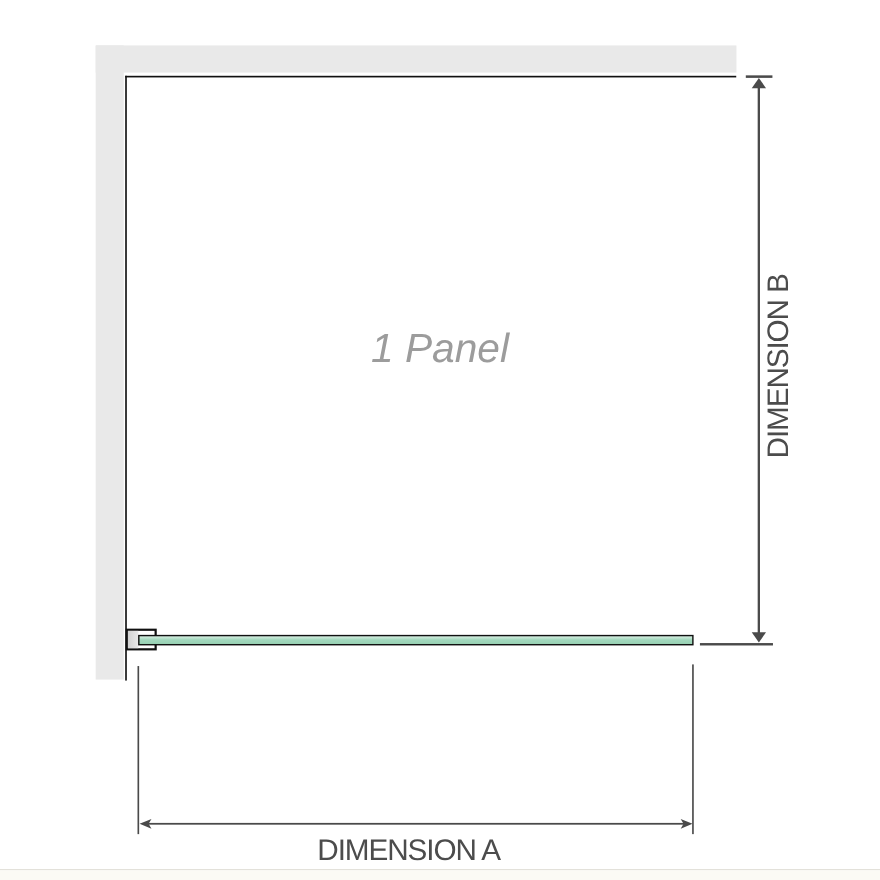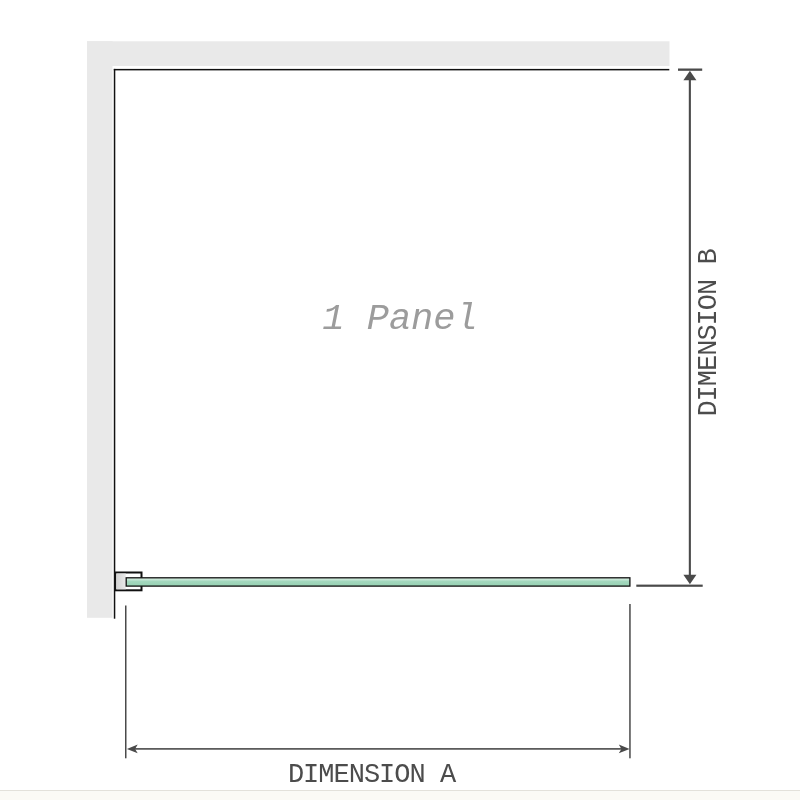--- a/index.html
+++ b/index.html
@@ -1,17 +1,17 @@
 <!DOCTYPE html>
 <html><head>
 <meta charset="utf-8">
 <style>
   html,body{margin:0;padding:0;background:#ffffff;}
   .page{position:relative;width:800px;height:800px;overflow:hidden;
-        font-family:Liberation Mono, monospace;}
+        font-family:Liberation Sans, sans-serif;}
   svg{position:absolute;left:0;top:0;}
 </style>
 </head>
 <body>
 <div class="page">
 <svg width="800" height="800" viewBox="0 0 800 800">
   <defs>
     <linearGradient id="glassGrad" x1="0" y1="0" x2="0" y2="1">
       <stop offset="0" stop-color="#e3f4ea"></stop>
       <stop offset="0.45" stop-color="#a3d8be"></stop>

